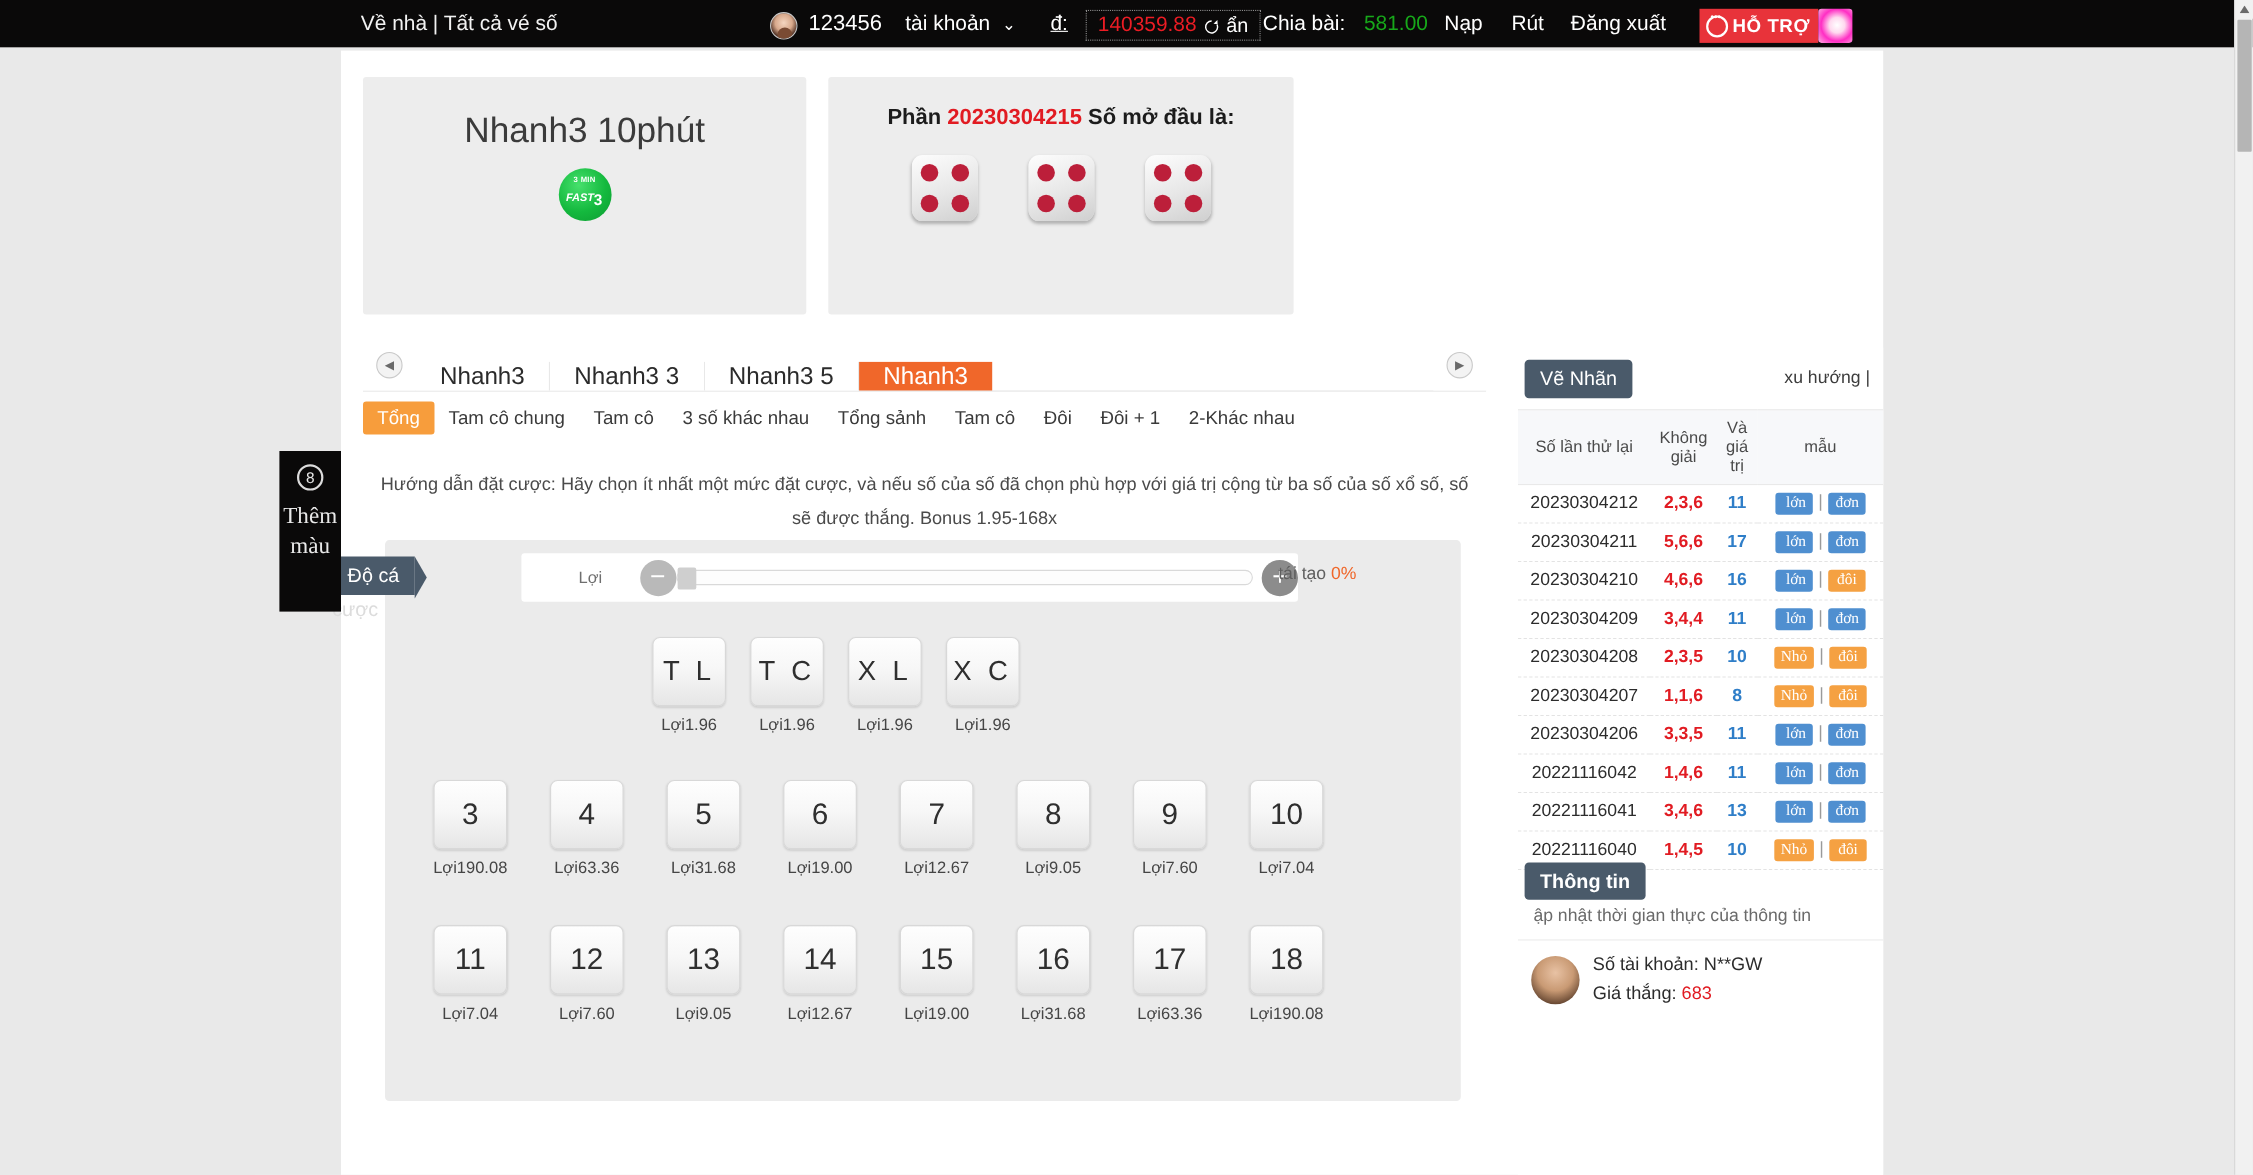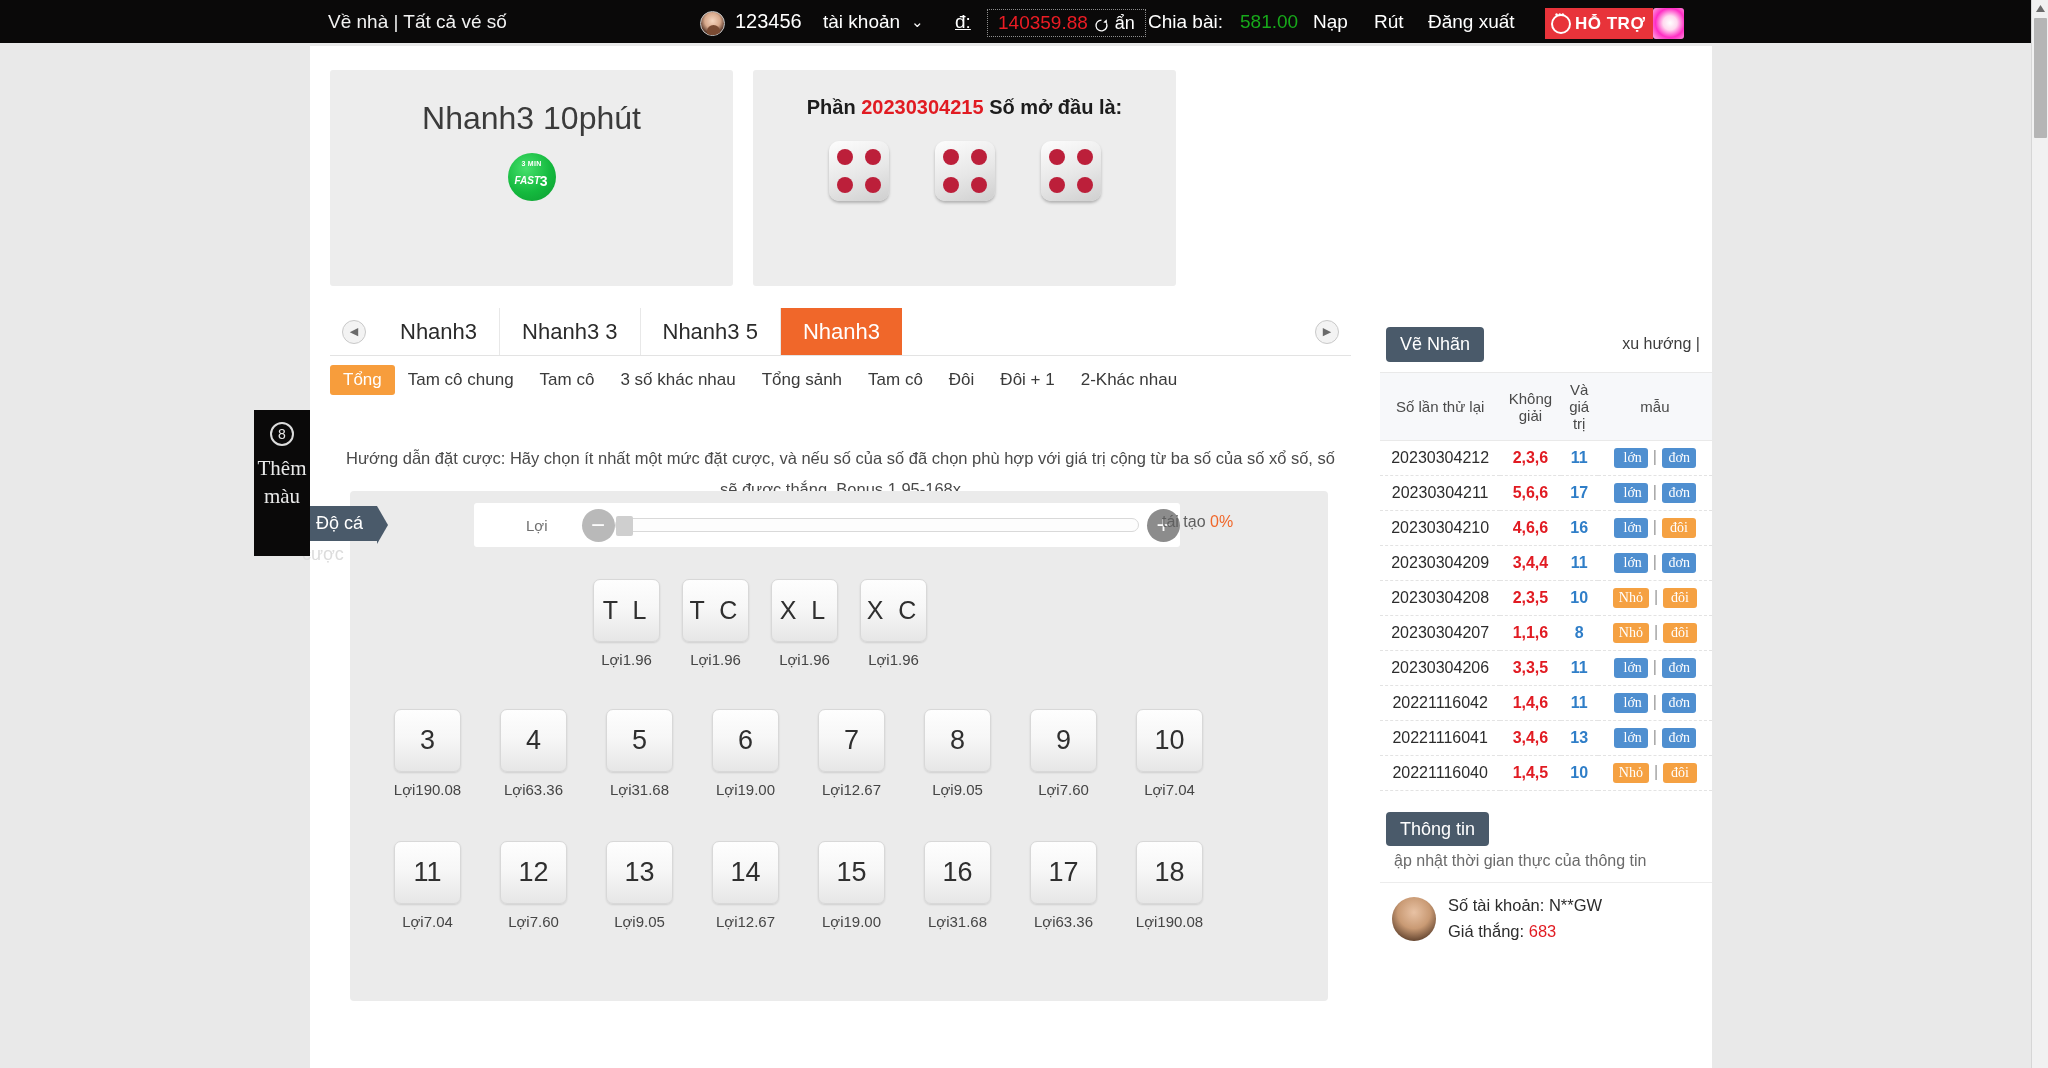--- a/index.html
+++ b/index.html
@@ -175,21 +175,21 @@
     display: flex; align-items: center; gap: 0;
   }
   .stab {
     padding: 5px 13px; font-size: 17px; color: #3a3a3a; white-space: nowrap;
     border-radius: 3px;
   }
   .stab.active { background: #f79d3c; color: #ffffff; }
 
   
   .instructions {
-    position: absolute; left: 20px; top: 377px; width: 1021px;
+    position: absolute; left: 20px; top: 359px; width: 1021px;
     text-align: center; color: #4a4a4a; font-size: 16.5px; line-height: 1.9;
     padding: 20px 10px 0 10px;
   }
 
   
   .betpanel {
     position: absolute; left: 40px; top: 445px;
     width: 978px; height: 510px;
     background: #ebebeb; border-radius: 4px;
   }
@@ -303,21 +303,21 @@
   td.c-tags  { white-space: nowrap; }
   .tag {
     display: inline-block; min-width: 34px; padding: 2px 6px;
     border-radius: 3px; color: #fff; font-size: 14px;
     font-family: "Liberation Serif", serif;
   }
   .tag.blue { background: #4f8fd0; text-align: right; }
   .tag.orange { background: #f5a142; }
   .tag-sep { color: #9a9a9a; padding: 0 5px; }
 
-  .infohead { margin-top: 28px; padding-left: 6px; }
+  .infohead { margin-top: 0; padding-left: 6px; font-weight: bold; }
   .inforow {
     font-size: 16px; color: #6a6a6a; padding: 12px 0 12px 14px;
     border-bottom: 1px solid #ececec;
   }
   .userrow { display: flex; align-items: center; gap: 12px; padding: 10px 0 10px 12px; }
   .userav {
     width: 44px; height: 44px; border-radius: 50%;
     background: radial-gradient(circle at 50% 35%, #e8c2a4 0%, #c99a74 45%, #6a4a34 78%, #2e2018 100%);
     flex: 0 0 44px;
   }
@@ -407,21 +407,21 @@
             <span class="pip br"></span>
           </div>
         </div>
     </div>
   </div>
 
   <div class="gametabs">
     <div class="arrow-btn">
       <span class="arrow-circ">◀</span>
     </div>
-    <div id="gametabs-list" style="display:flex;flex:1;">
+    <div id="gametabs-list" style="display:flex;flex:1;align-items:flex-end;">
         <div class="gtab">Nhanh3</div>
         <div class="gtab">Nhanh3 3</div>
         <div class="gtab">Nhanh3 5</div>
         <div class="gtab active">Nhanh3</div>
         <div class="gtab gtab-spacer"></div>
       </div>
     <div class="arrow-btn">
       <span class="arrow-circ">▶</span>
     </div>
   </div>

